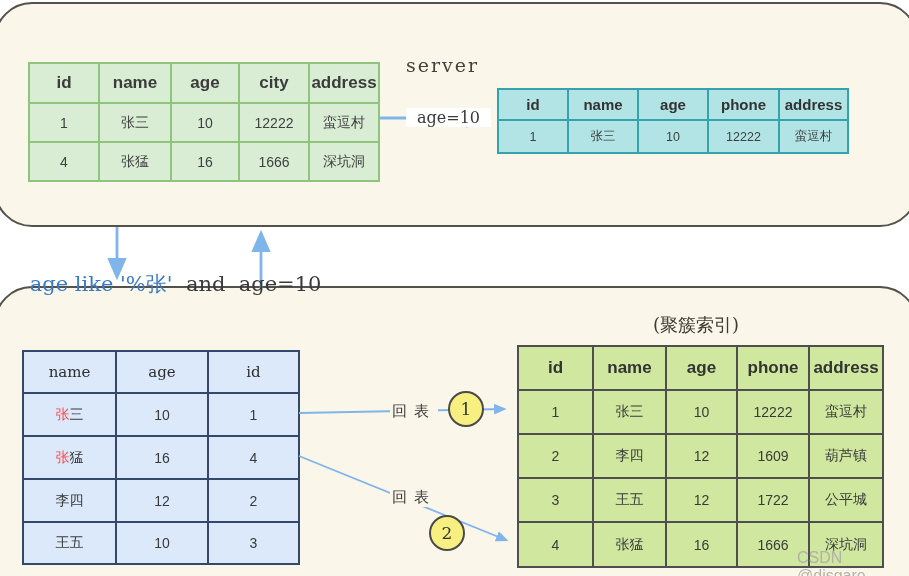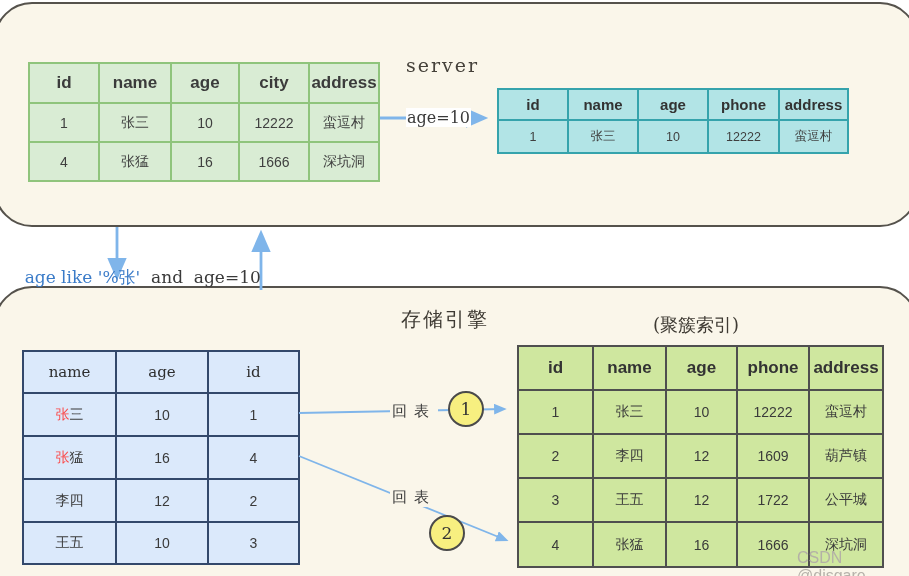--- a/index.html
+++ b/index.html
@@ -28,43 +28,42 @@
   .tbl-blue th,.tbl-blue td{border:2px solid #33486b;background:#dbe9fb;}
   .tbl-blue th{font-family:"DejaVu Serif","Liberation Serif",serif;font-size:15px;font-weight:normal;color:#2e2e2e;}
   .tbl-blue td{font-size:14px;color:#3a3a3a;}
   .tbl-green2{left:517px;top:345px;width:365px;}
   .tbl-green2 th,.tbl-green2 td{border:2px solid #4f4f4f;background:#cfe79f;}
   .tbl-green2 th{font-size:17px;font-weight:bold;color:#333;}
   .tbl-green2 td{font-size:14px;color:#3a3a3a;}
   .red{color:#fb4a4a;}
   .arrows{position:absolute;left:0;top:0;width:909px;height:576px;pointer-events:none;}
   .lbl{position:absolute;color:#3a3a3a;}
-  .lbl-age{left:406px;top:108px;font-size:16px;background:#fff;padding:0 1px;}
+  .lbl-age{left:406px;top:108px;font-size:16px;background:#fff;padding:0 11px;}
   .lbl-hb1{left:390px;top:402px;font-size:15px;letter-spacing:7px;background:#faf6ea;padding:0 2px;}
   .lbl-hb2{left:390px;top:488px;font-size:15px;letter-spacing:7px;background:#faf6ea;padding:0 2px;}
-  .sql{position:absolute;left:3px;top:246px;font-size:17px;white-space:pre;}
+  .sql{position:absolute;left:3px;top:246px;font-size:21px;white-space:pre;}
   .sql .hl{color:#3a7bc8;}
   .sql .rest{color:#3a3a3a;}
   .step{position:absolute;width:32px;height:32px;border-radius:50%;background:#f7ef80;
         border:2px solid #4a4a4a;text-align:center;line-height:32px;font-size:17px;color:#333;
         font-family:"DejaVu Serif","Liberation Serif",serif;}
   .step1{left:448px;top:391px;}
   .step2{left:429px;top:515px;}
   .watermark{position:absolute;left:797px;top:549px;font-size:16px;color:rgba(178,174,166,0.95);}
 </style>
 </head>
 <body>
 
 <div class="canvas">
 
   <div class="panel panel-top"></div>
   <div class="panel panel-bottom"></div>
 
   <div class="title serif t-server">server</div>
-  <div class="title serif t-engine">存储引擎</div>
   <div class="title serif t-clustered">(聚簇索引)</div>
 
   <table class="tbl-green">
     <colgroup>
         <col style="width:70px">
         <col style="width:72px">
         <col style="width:68px">
         <col style="width:70px">
         <col style="width:70px">
       </colgroup>

